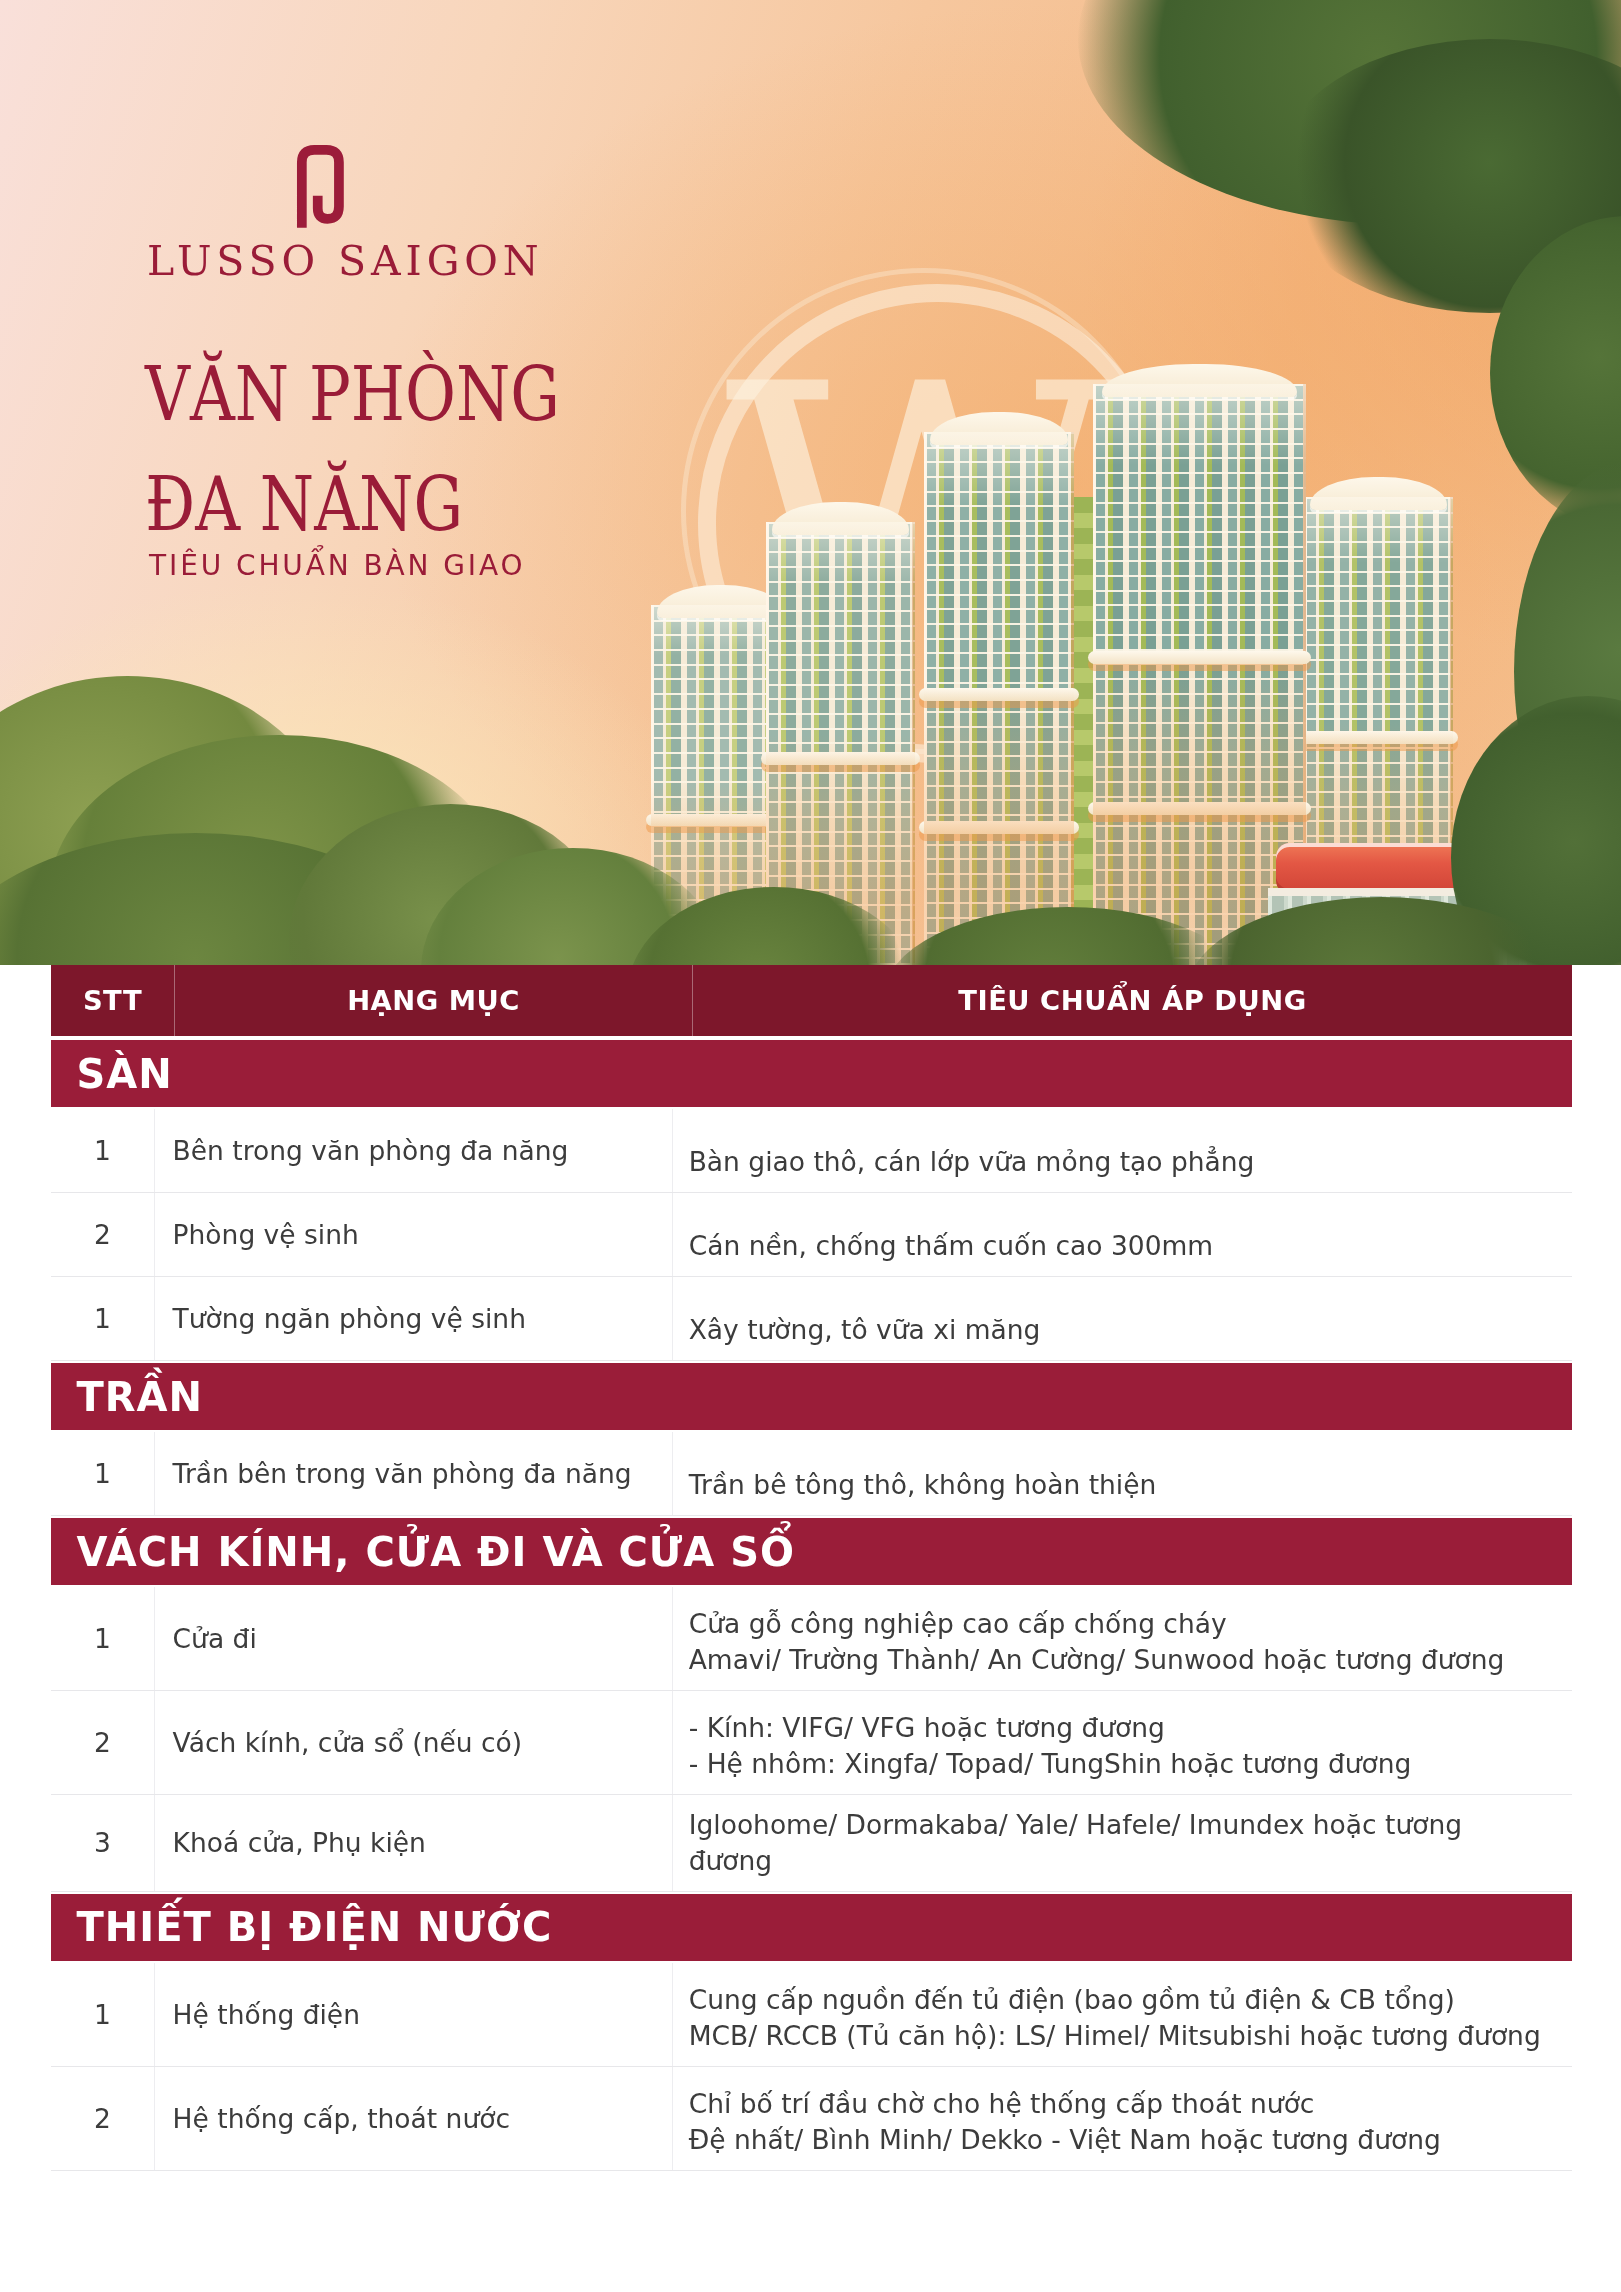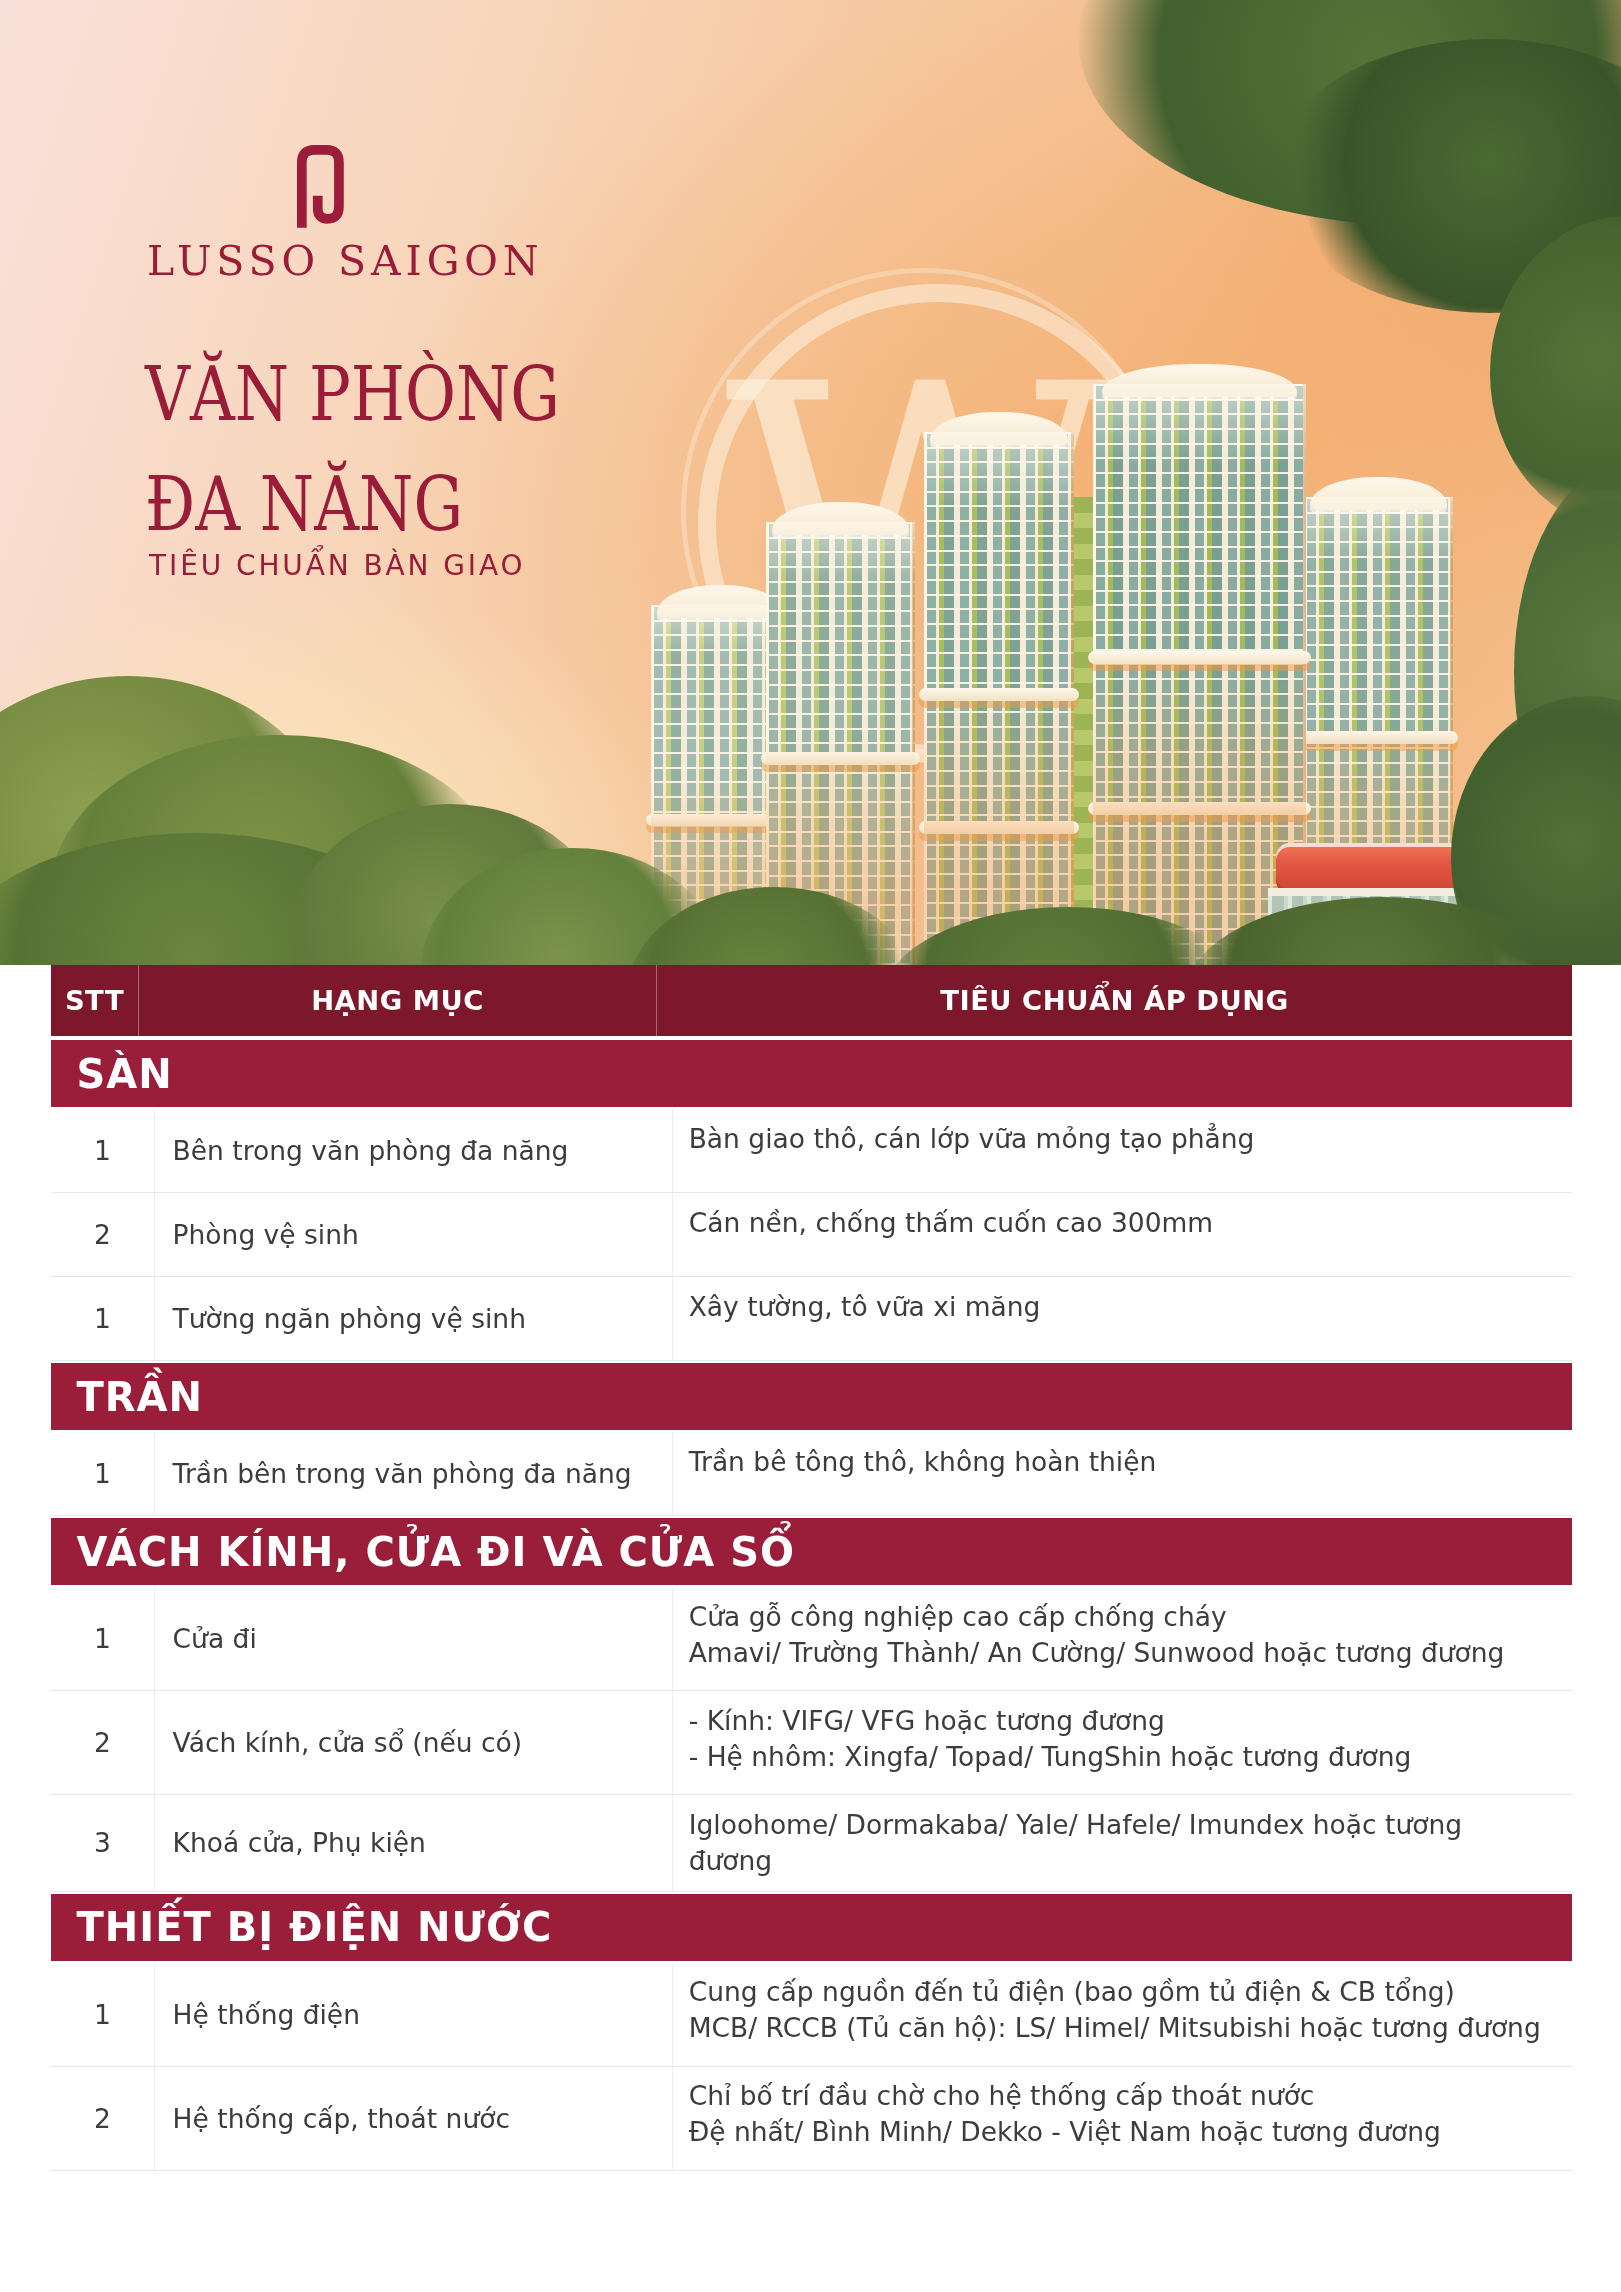--- a/index.html
+++ b/index.html
@@ -99,34 +99,34 @@
     font-family:"DejaVu Serif","Liberation Serif",serif;font-size:74px;line-height:110px;
     color:var(--brand-red,#9A1C38);transform:scaleX(.84);transform-origin:left top;white-space:nowrap;}
   .subtitle{position:absolute;left:149px;top:549px;font-size:28px;letter-spacing:2.9px;
     font-weight:500;color:var(--brand-red,#9D1F3C);white-space:nowrap;}
 
   
   .spec-table{position:absolute;left:51px;top:965px;width:1521px;background:#fff;}
   .thead{display:flex;height:71px;background:var(--header-bg,#7D172B);
     border-bottom:2.9px solid #fff;color:#fff;font-weight:bold;font-size:27.4px;letter-spacing:0.5px;}
   .th{display:flex;align-items:center;justify-content:center;box-sizing:border-box;}
-  .th1{width:88px;border-right:1px solid rgba(255,255,255,.35);}
+  .th1{width:124px;border-right:1px solid rgba(255,255,255,.35);}
   .th2{width:518px;border-right:1px solid rgba(255,255,255,.35);}
   .th3{flex:1;}
   .section-row{height:71px;background:var(--section-bg,#9A1D39);display:flex;align-items:center;
     border-top:2px solid #fff;border-bottom:2.9px solid #fff;box-sizing:border-box;}
   .section-label{color:#fff;font-size:40px;font-weight:600;padding-left:25.5px;letter-spacing:1px;}
   .data-row{display:flex;min-height:84px;border-bottom:1px solid #e7e7ea;background:#fff;box-sizing:border-box;}
   .data-row.tall{min-height:104px;}
   .cell{box-sizing:border-box;font-size:26.5px;color:#3c3c3c;}
   .c-stt{width:104px;display:flex;align-items:center;justify-content:center;
     border-right:1px solid #ededf0;}
   .c-item{width:518px;display:flex;align-items:center;border-right:1px solid #ededf0;
     padding:9.8px 21.6px 9.8px 17.6px;line-height:35px;}
-  .c-std{flex:1;display:flex;flex-direction:column;justify-content:flex-start;
+  .c-std{flex:1;display:flex;flex-direction:column;justify-content:flex-end;
     padding:11.8px 23.5px 11.8px 15.7px;line-height:36px;}
 </style>
 </head>
 <body>
 
 <div class="page">
 
   <div class="hero">
     <div class="sky"></div>
 

